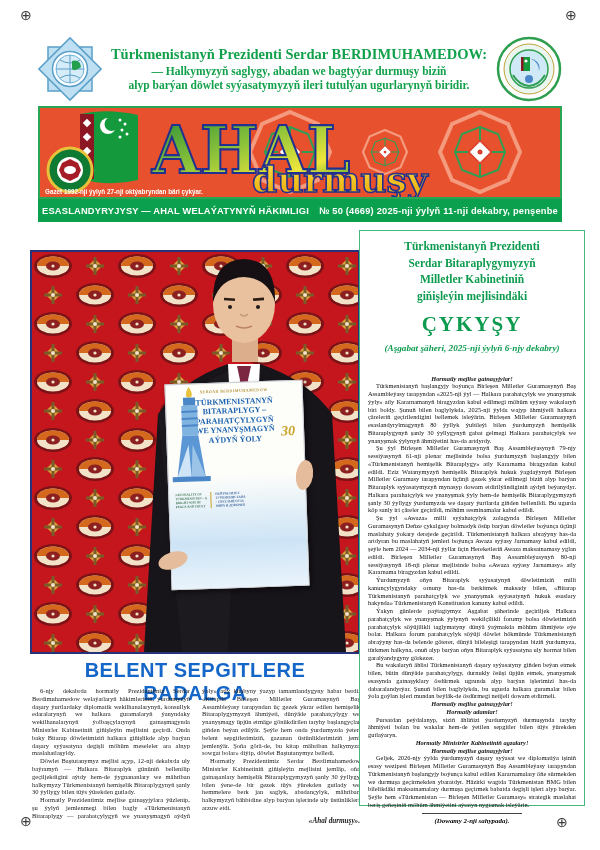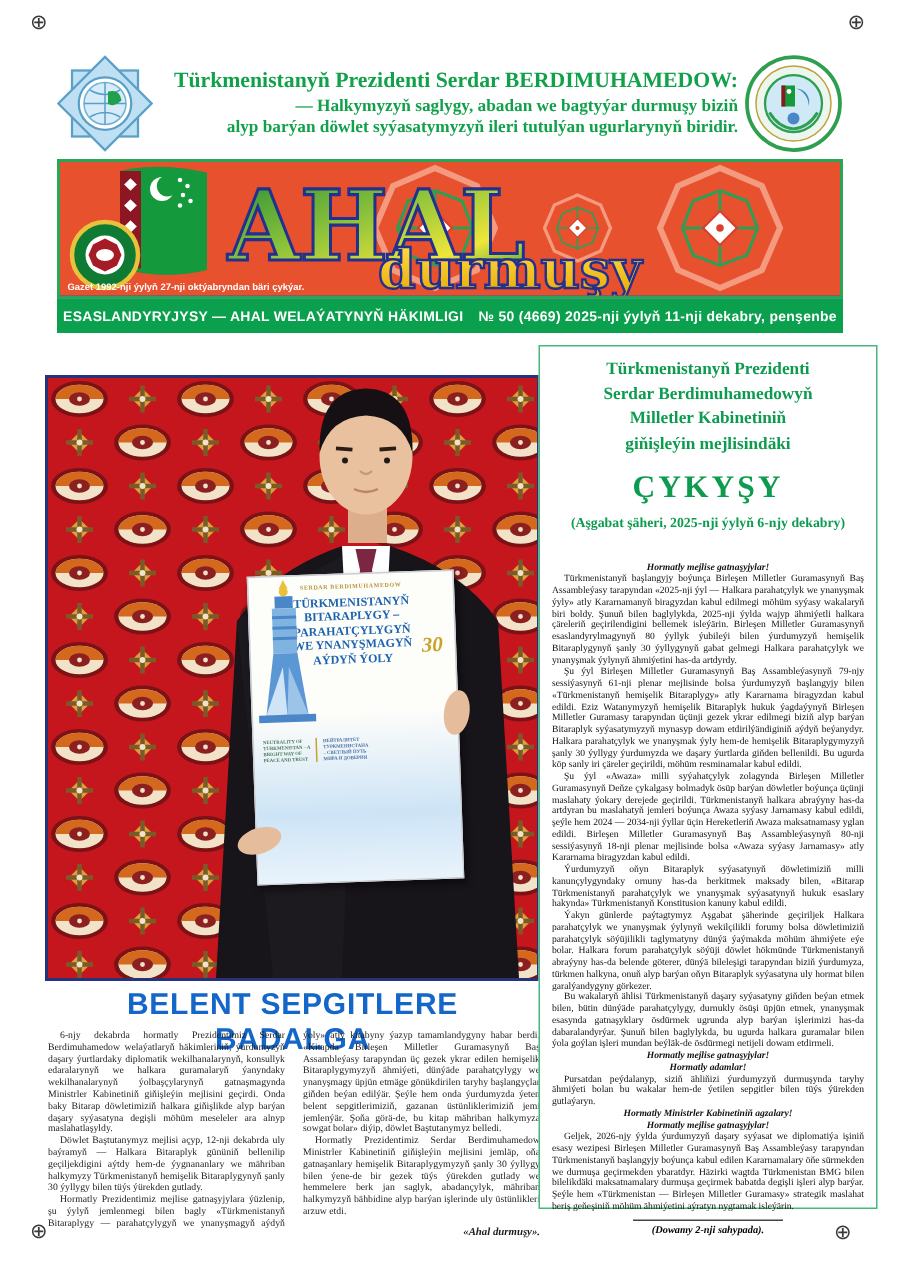--- a/index.html
+++ b/index.html
@@ -1,21 +1,21 @@
 <!DOCTYPE html>
 <html><head>
 <meta charset="utf-8">
 <style>
   html,body{margin:0;padding:0;}
   body{width:600px;height:850px;position:relative;background:#ffffff;overflow:hidden;
        font-family:"Liberation Serif", serif;}
   .reg{position:absolute;font-size:14px;color:#3a3a3a;line-height:1;}
   
   .banner{position:absolute;left:38px;top:32px;width:524px;height:73px;display:flex;align-items:center;gap:4px;}
-  .banner-text{flex:1;text-align:right;color:#12a14b;font-weight:bold;}
+  .banner-text{flex:1;text-align:center;color:#12a14b;font-weight:bold;}
   .banner-title{font-size:14.5px;line-height:1.3;}
   .banner-quote{font-size:11.5px;line-height:1.22;}
   
   .masthead{position:absolute;left:38px;top:106px;width:524px;height:93px;border:2px solid #2aa455;box-sizing:border-box;background:#a21caf;}
   .masthead svg{display:block;}
   .since{position:absolute;left:5px;bottom:2px;color:#ffffff;font-family:"Liberation Sans",sans-serif;
          font-size:6.3px;font-weight:bold;}
   
   .greenbar{position:absolute;left:38px;top:199px;width:524px;height:23px;background:#0aa04d;
             color:#fff;font-family:"Liberation Sans",sans-serif;font-weight:bold;font-size:9.3px;
@@ -47,21 +47,21 @@
             font-family:"Liberation Sans",sans-serif;font-weight:bold;font-size:20px;letter-spacing:.5px;}
   .article{position:absolute;left:32px;top:687px;width:328px;height:146px;column-count:2;column-gap:12px;
            font-size:6.5px;line-height:1.2;text-align:justify;color:#1b1b1b;}
   .article .para{margin:0;text-indent:8px;}
   .signature{text-align:right;font-weight:bold;font-style:italic;font-size:7.2px;margin-top:5px;}
   
   .speech{position:absolute;left:359px;top:230px;width:226px;height:576px;border:1.5px solid #45b97c;
           box-sizing:border-box;padding:7px 8px 16px 8px;background:#fff;}
   .speech-header p{margin:0;text-align:center;color:#0d9b4f;font-weight:bold;font-size:11.5px;line-height:1.45;text-indent:0;}
   .speech-title{text-align:center;color:#0d9b4f;font-weight:bold;font-size:21px;letter-spacing:2px;margin:7px 0 6px 0;}
-  .speech-subtitle{text-align:center;color:#0d9b4f;font-weight:bold;font-size:9.2px;margin-bottom:22px;}
+  .speech-subtitle{text-align:center;color:#0d9b4f;font-weight:bold;font-style:italic;font-size:9.2px;margin-bottom:22px;}
   .speech-body{font-size:6.4px;line-height:1.21;text-align:justify;color:#111;}
   .speech-body .para{margin:0;text-indent:8px;}
   .para.cbi{text-align:center;font-weight:bold;font-style:italic;text-indent:0;}
   .divider{width:100px;border-top:1px solid #444;margin:4px auto 3px auto;}
   .continuation{text-align:center;font-weight:bold;font-style:italic;font-size:6.9px;}
 </style>
 </head>
 <body>
 
 <span class="reg" style="left:20px;top:9px;">⊕</span>
@@ -246,21 +246,21 @@
       <p class="para">Döwlet Baştutanymyz mejlisi açyp, 12-nji dekabrda uly baýramyň — Halkara Bitaraplyk gününiň bellenilip geçiljekdigini aýtdy hem-de ýygnananlary we mähriban halkymyzy Türkmenistanyň hemişelik Bitaraplygynyň şanly 30 ýyllygy bilen tüýs ýürekden gutlady.</p>
       <p class="para">Hormatly Prezidentimiz mejlise gatnaşyjylara ýüzlenip, şu ýylyň jemlenmegi bilen bagly «Türkmenistanyň Bitaraplygy — parahatçylygyň we ynanyşmagyň aýdyň ýoly» atly kitabyny ýazyp tamamlandygyny habar berdi. «Kitapda Birleşen Milletler Guramasynyň Baş Assambleýasy tarapyndan üç gezek ykrar edilen hemişelik Bitaraplygymyzyň ähmiýeti, dünýäde parahatçylygy we ynanyşmagy üpjün etmäge gönükdirilen taryhy başlangyçlar giňden beýan edilýär. Şeýle hem onda ýurdumyzda ýeten belent sepgitlerimiziň, gazanan üstünliklerimiziň jemi jemlenýär. Şoňa görä-de, bu kitap mähriban halkymyza sowgat bolar» diýip, döwlet Baştutanymyz belledi.</p>
       <p class="para">Hormatly Prezidentimiz Serdar Berdimuhamedow Ministrler Kabinetiniň giňişleýin mejlisini jemläp, oňa gatnaşanlary hemişelik Bitaraplygymyzyň şanly 30 ýyllygy bilen ýene-de bir gezek tüýs ýürekden gutlady we hemmelere berk jan saglyk, abadançylyk, mähriban halkymyzyň bähbidine alyp barýan işlerinde uly üstünlikleri arzuw etdi.</p>
     </div>
   <div class="signature">«Ahal durmuşy».</div>
 </div>
 
 <div class="speech">
   <div class="speech-header">
     <p>Türkmenistanyň Prezidenti</p>
-    <p>Serdar Berdimuhamedowyň</p>
+    <p>Serdar Bitaraplygymyzyň</p>
     <p>Milletler Kabinetiniň</p>
     <p>giňişleýin mejlisindäki</p>
   </div>
   <div class="speech-title">ÇYKYŞY</div>
   <div class="speech-subtitle">(Aşgabat şäheri, 2025-nji ýylyň 6-njy dekabry)</div>
   <div class="speech-body">
       <p class="para cbi">Hormatly mejlise gatnaşyjylar!</p>
       <p class="para">Türkmenistanyň başlangyjy boýunça Birleşen Milletler Guramasynyň Baş Assambleýasy tarapyndan «2025-nji ýyl — Halkara parahatçylyk we ynanyşmak ýyly» atly Kararnamanyň biragyzdan kabul edilmegi möhüm syýasy wakalaryň biri boldy. Şunuň bilen baglylykda, 2025-nji ýylda wajyp ähmiýetli halkara çäreleriň geçirilendigini bellemek isleýärin. Birleşen Milletler Guramasynyň esaslandyrylmagynyň 80 ýyllyk ýubileýi bilen ýurdumyzyň hemişelik Bitaraplygynyň şanly 30 ýyllygynyň gabat gelmegi Halkara parahatçylyk we ynanyşmak ýylynyň ähmiýetini has-da artdyrdy.</p>
       <p class="para">Şu ýyl Birleşen Milletler Guramasynyň Baş Assambleýasynyň 79-njy sessiýasynyň 61-nji plenar mejlisinde bolsa ýurdumyzyň başlangyjy bilen «Türkmenistanyň hemişelik Bitaraplygy» atly Kararnama biragyzdan kabul edildi. Eziz Watanymyzyň hemişelik Bitaraplyk hukuk ýagdaýynyň Birleşen Milletler Guramasy tarapyndan üçünji gezek ykrar edilmegi biziň alyp barýan Bitaraplyk syýasatymyzyň mynasyp dowam etdirilýändiginiň aýdyň beýanydyr. Halkara parahatçylyk we ynanyşmak ýyly hem-de hemişelik Bitaraplygymyzyň şanly 30 ýyllygy ýurdumyzda we daşary ýurtlarda giňden bellenildi. Bu ugurda köp sanly iri çäreler geçirildi, möhüm resminamalar kabul edildi.</p>
       <p class="para">Şu ýyl «Awaza» milli syýahatçylyk zolagynda Birleşen Milletler Guramasynyň Deňze çykalgasy bolmadyk ösüp barýan döwletler boýunça üçünji maslahaty ýokary derejede geçirildi. Türkmenistanyň halkara abraýyny has-da artdyran bu maslahatyň jemleri boýunça Awaza syýasy Jarnamasy kabul edildi, şeýle hem 2024 — 2034-nji ýyllar üçin Hereketleriň Awaza maksatnamasy yglan edildi. Birleşen Milletler Guramasynyň Baş Assambleýasynyň 80-nji sessiýasynyň 18-nji plenar mejlisinde bolsa «Awaza syýasy Jarnamasy» atly Kararnama biragyzdan kabul edildi.</p>

